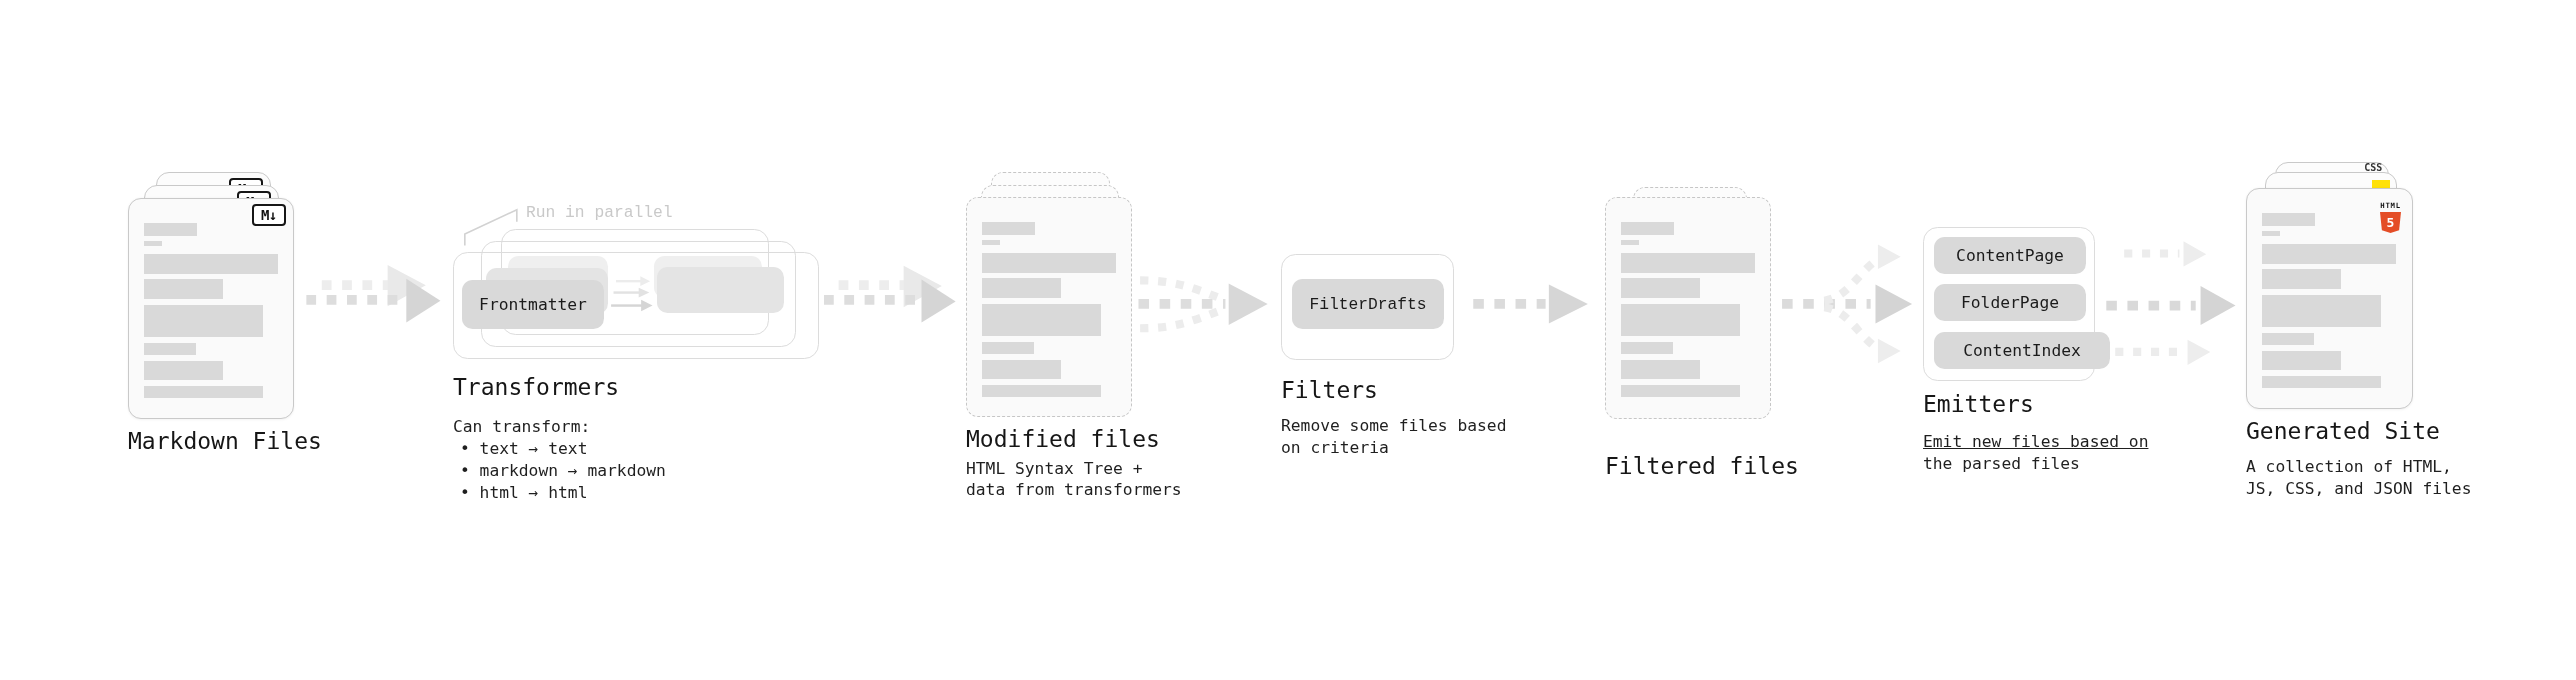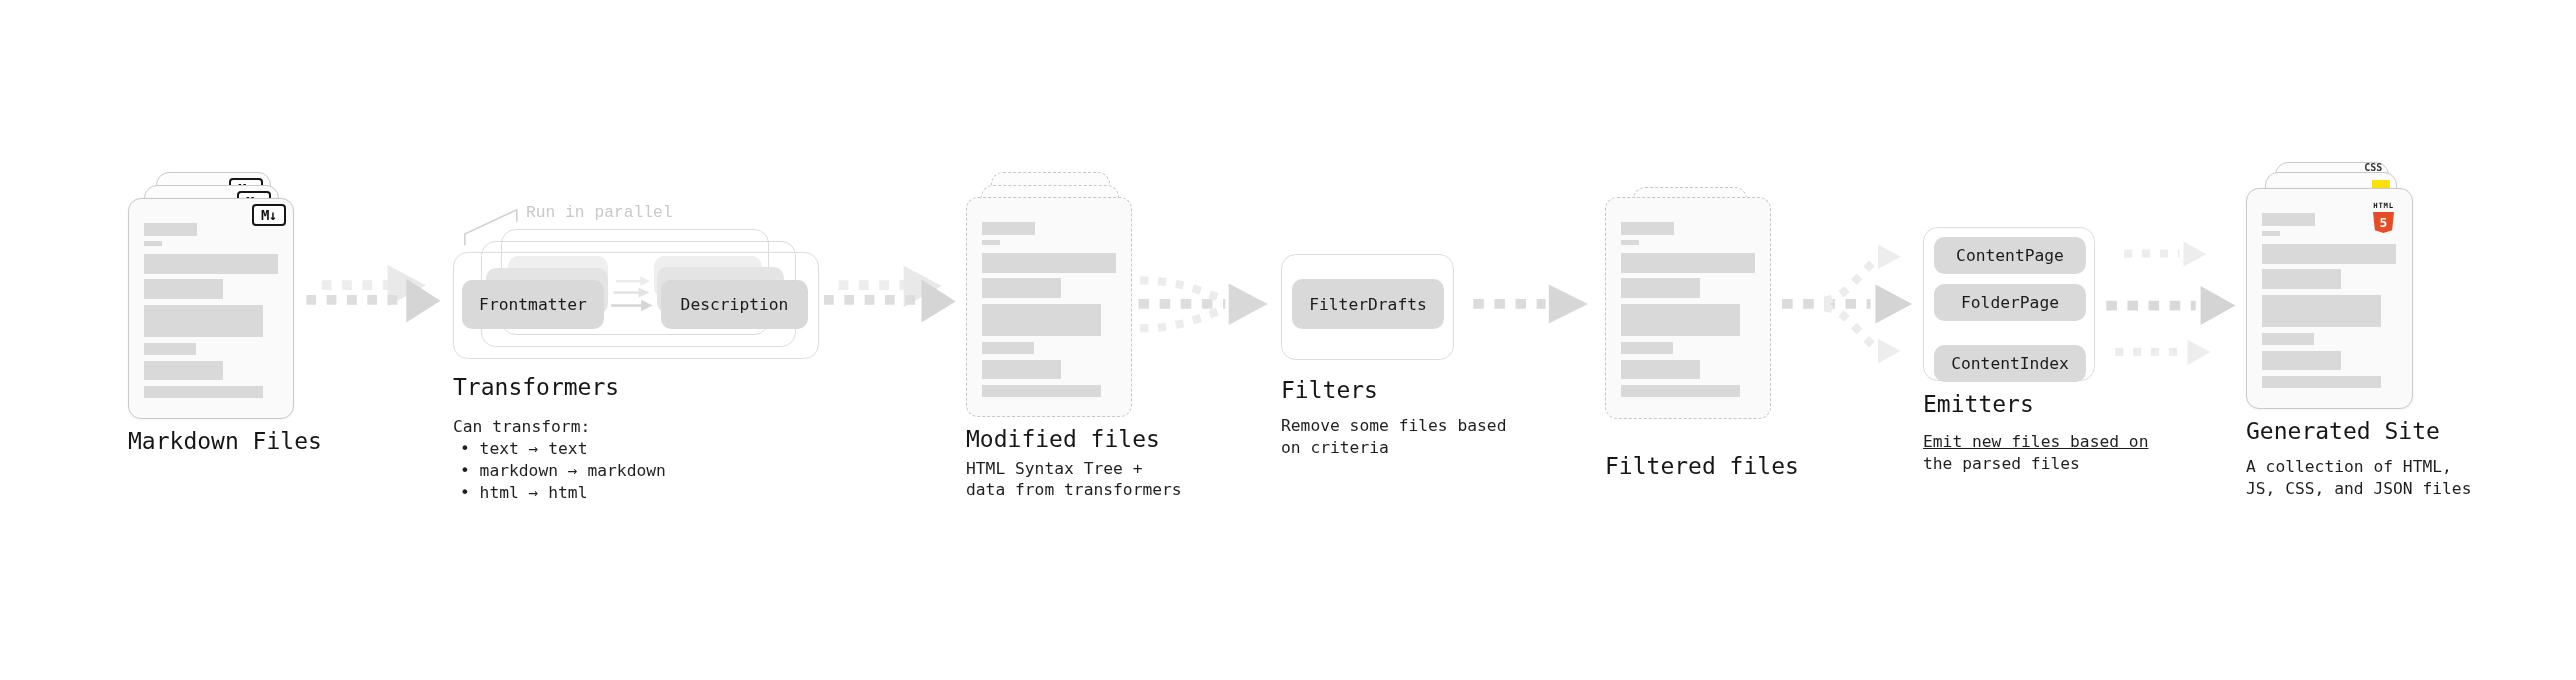--- a/index.html
+++ b/index.html
@@ -65,21 +65,21 @@
   .note{
     position:absolute;font-size:16.3px;color:#c9c9c9;white-space:nowrap;font-family:Liberation Mono, monospace;
   }
   
   .css-badge{
     position:absolute;top:2px;right:5.7px;font-size:10px;font-weight:bold;
     color:#333;line-height:6.5px;border-bottom:2.4px solid #2e6be6;padding-bottom:0.8px;
     letter-spacing:0px;
   }
   .js-badge{position:absolute;top:6.5px;right:5.7px;width:18.7px;height:9px;background:#ffe10a;}
-  .html5-logo{position:absolute;top:6.5px;right:18px;width:21px;text-align:right;margin-left:28px;}
+  .html5-logo{position:absolute;top:6.5px;right:11px;width:21px;text-align:right;margin-left:28px;}
   .html5-logo .t{font-size:7.3px;font-weight:bold;color:#111;line-height:7.3px;letter-spacing:0.8px;}
   .html5-logo .shield{
     margin-top:1.6px;width:21px;height:21px;background:#e44d26;
     clip-path:polygon(0 0,100% 0,91% 86%,50% 100%,9% 86%);
     display:flex;align-items:center;justify-content:center;
     color:#fff;font-size:13px;font-weight:bold;
   }
 </style>
 </head>
 <body>
@@ -160,21 +160,20 @@
   <div class="note" style="left:526px;top:203px;">Run in parallel</div>
 
   <div class="obox" style="left:501px;top:229px;width:268px;height:106px;"></div>
   <div class="pill ghost2" style="left:508px;top:256px;width:100px;height:42px;"></div>
   <div class="pill ghost2" style="left:654px;top:256px;width:108px;height:42px;"></div>
   <div class="obox" style="left:481px;top:241px;width:315px;height:106px;"></div>
   <div class="pill ghost1" style="left:486px;top:268px;width:122px;height:46px;"></div>
   <div class="pill ghost1" style="left:657px;top:267px;width:127px;height:46px;"></div>
   <div class="obox" style="left:453px;top:252px;width:366px;height:107px;"></div>
   <div class="pill" style="left:462px;top:280px;width:142px;height:49px;">Frontmatter</div>
-  <div class="pill" style="left:661px;top:280px;width:147px;height:49px;">Description</div>
 
   <div class="node-label" style="left:453px;top:375px;">Transformers</div>
   <div class="node-desc" style="left:453px;top:416px;">Can transform:</div>
   <div class="node-desc" style="left:460px;top:438px;">• text → text</div>
   <div class="node-desc" style="left:460px;top:460px;">• markdown → markdown</div>
   <div class="node-desc" style="left:460px;top:482px;">• html → html</div>
 
   <div class="dcard peek" style="left:991px;top:172px;width:119px;height:49px;"></div>
   <div class="dcard peek" style="left:981px;top:185px;width:138px;height:49px;"></div>
   <div class="dcard" style="left:966px;top:197px;width:166px;height:220px;">
@@ -187,21 +186,21 @@
         <i></i>
         <i></i>
         <i></i>
       </span>
   </div>
   <div class="node-label" style="left:966px;top:427px;">Modified files</div>
   <div class="node-desc" style="left:966px;top:458px;">HTML Syntax Tree +</div>
   <div class="node-desc" style="left:966px;top:479px;">data from transformers</div>
 
   <div class="obox" style="left:1281px;top:254px;width:173px;height:106px;"></div>
-  <div class="pill" style="left:1292px;top:279px;width:152px;height:50px;">FilterDrafts</div>
+  <div class="pill" style="left:1292px;top:279px;width:152px;height:50px;font-family:Liberation Mono, monospace;">FilterDrafts</div>
   <div class="node-label" style="left:1281px;top:378px;">Filters</div>
   <div class="node-desc" style="left:1281px;top:415px;">Remove some files based</div>
   <div class="node-desc" style="left:1281px;top:437px;">on criteria</div>
 
   <div class="dcard peek" style="left:1633px;top:187px;width:114px;height:49px;"></div>
   <div class="dcard" style="left:1605px;top:197px;width:166px;height:222px;">
     <span class="bars">
         <i></i>
         <i></i>
         <i></i>
@@ -210,21 +209,21 @@
         <i></i>
         <i></i>
         <i></i>
       </span>
   </div>
   <div class="node-label" style="left:1605px;top:454px;">Filtered files</div>
 
   <div class="obox" style="left:1923px;top:227px;width:172px;height:154px;"></div>
   <div class="pill" style="left:1934px;top:237px;width:152px;height:37px;">ContentPage</div>
   <div class="pill" style="left:1934px;top:284px;width:152px;height:37px;">FolderPage</div>
-  <div class="pill" style="left:1934px;top:332px;width:152px;height:37px;margin-top:13px;">ContentIndex</div>
+  <div class="pill" style="left:1934px;top:332px;width:176px;height:37px;">ContentIndex</div>
   <div class="node-label" style="left:1923px;top:392px;">Emitters</div>
   <div class="node-desc" style="left:1923px;top:431px;text-decoration:underline;">Emit new files based on</div>
   <div class="node-desc" style="left:1923px;top:453px;">the parsed files</div>
 
   <div class="card peek" style="left:2275px;top:162px;width:114px;height:57px;">
     <span class="css-badge">CSS</span>
   </div>
   <div class="card peek" style="left:2265px;top:172px;width:132px;height:57px;">
     <span class="js-badge"></span>
   </div>

